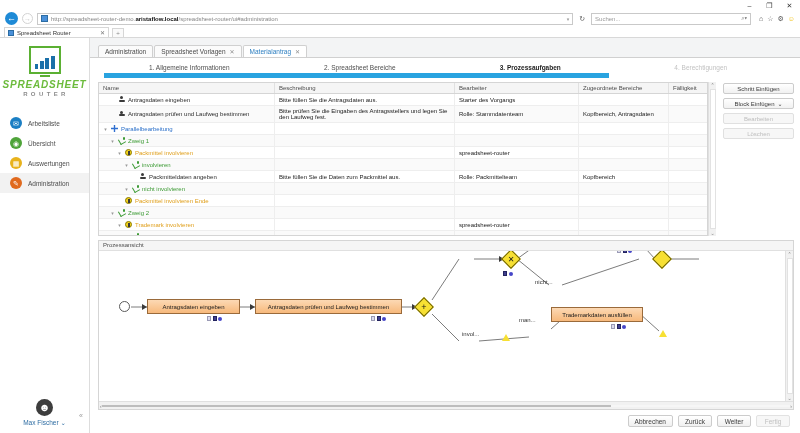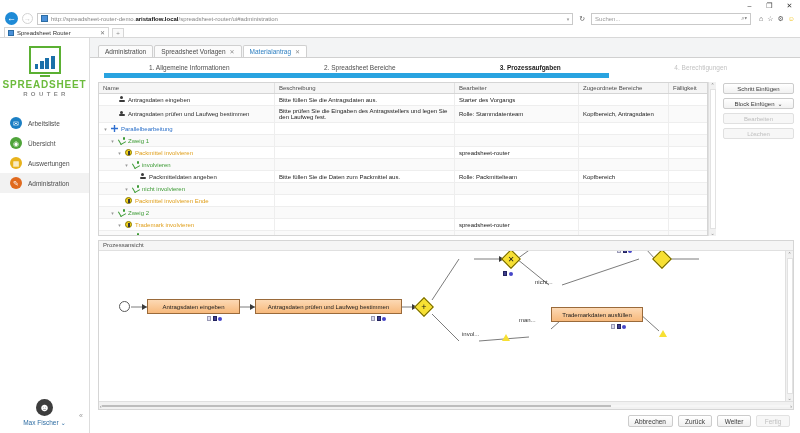--- a/index.html
+++ b/index.html
@@ -63,21 +63,21 @@
   
   .sidebar {
     width:90px; background:#ffffff; border-right:1px solid #dddddd;
     display:flex; flex-direction:column; align-items:center; padding-top:8px; flex:none; position:relative;
   }
   .logo-mark { width:32px; height:28px; position:relative; margin-bottom:5px; }
   .logo-frame { position:absolute; inset:0; border:2.5px solid #5bb033; }
   .logo-bars { position:absolute; left:6px; right:6px; bottom:5px; height:13px; display:flex; align-items:flex-end; gap:1.5px; }
   .logo-bars i { flex:1; background:#1a6fa8; display:block; }
   .logo-stand { position:absolute; left:11px; right:11px; bottom:-3px; height:2.5px; background:#5bb033; }
-  .logo-word { font-size:10px; font-weight:bold; letter-spacing:0.8px; color:#6cbb3c; line-height:11px; }
+  .logo-word { font-size:10px; font-weight:bold; letter-spacing:0.8px; color:#6cbb3c; line-height:11px;font-style:italic; }
   .logo-sub { font-size:6px; font-weight:bold; letter-spacing:3.4px; color:#8c8c8c; margin-top:1px; margin-left:3px; }
 
   .nav-list { width:100%; margin-top:16px; }
   .nav-item { display:flex; align-items:center; gap:6px; padding:4px 0 4px 10px; font-size:6.5px; color:#4c4c4c; }
   .nav-item.active { background:#f2f2f2; }
   .nav-dot {
     width:12px; height:12px; border-radius:50%; flex:none; color:#fff;
     display:flex; align-items:center; justify-content:center; font-size:7px; line-height:1;
   }
 

